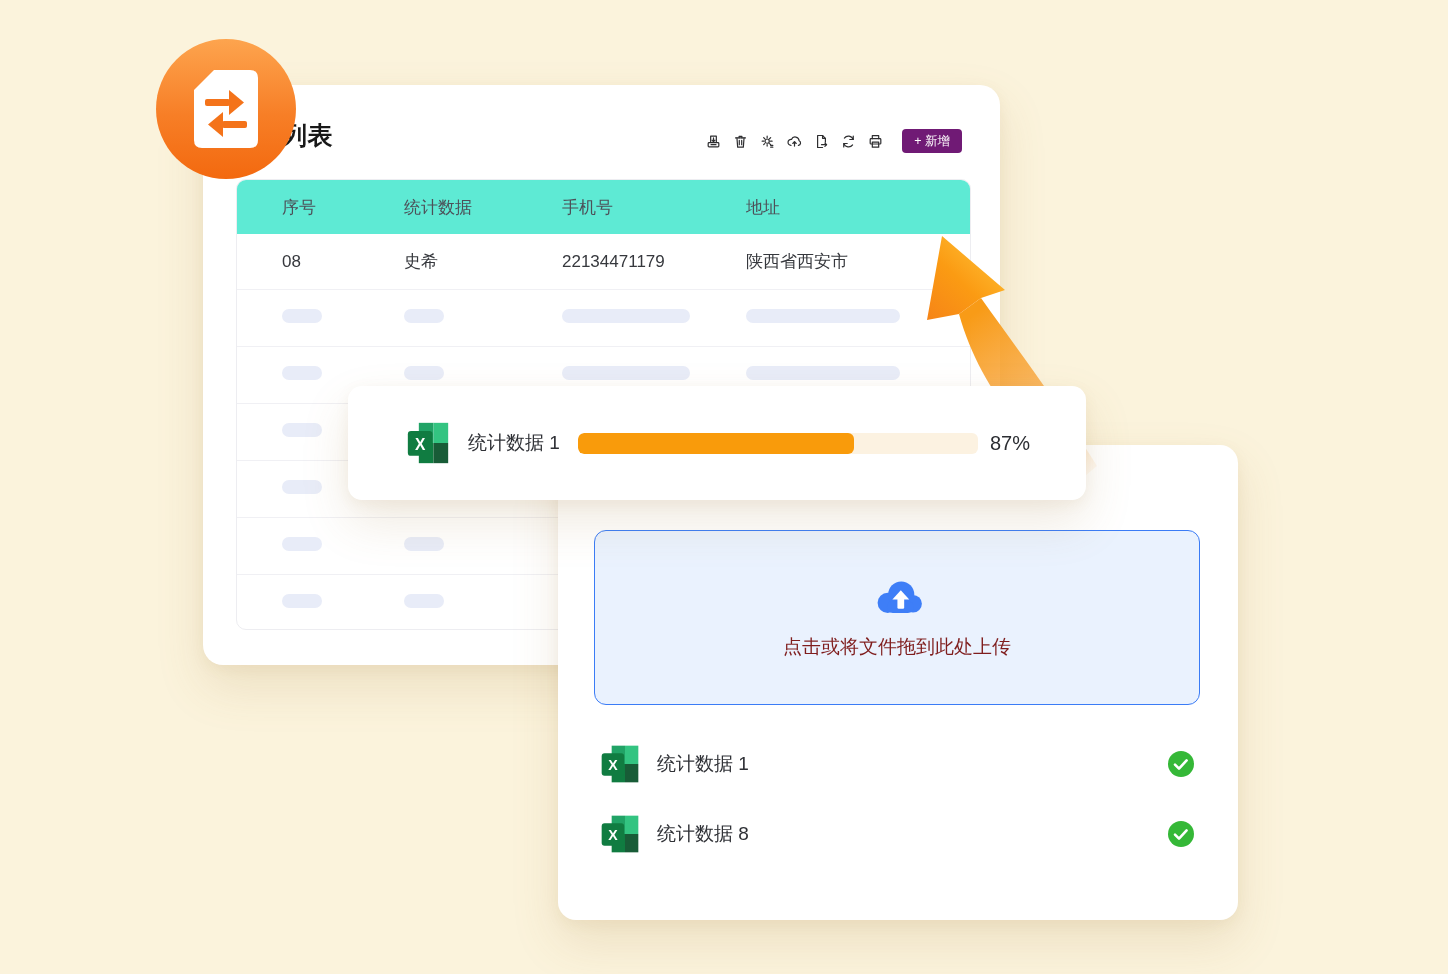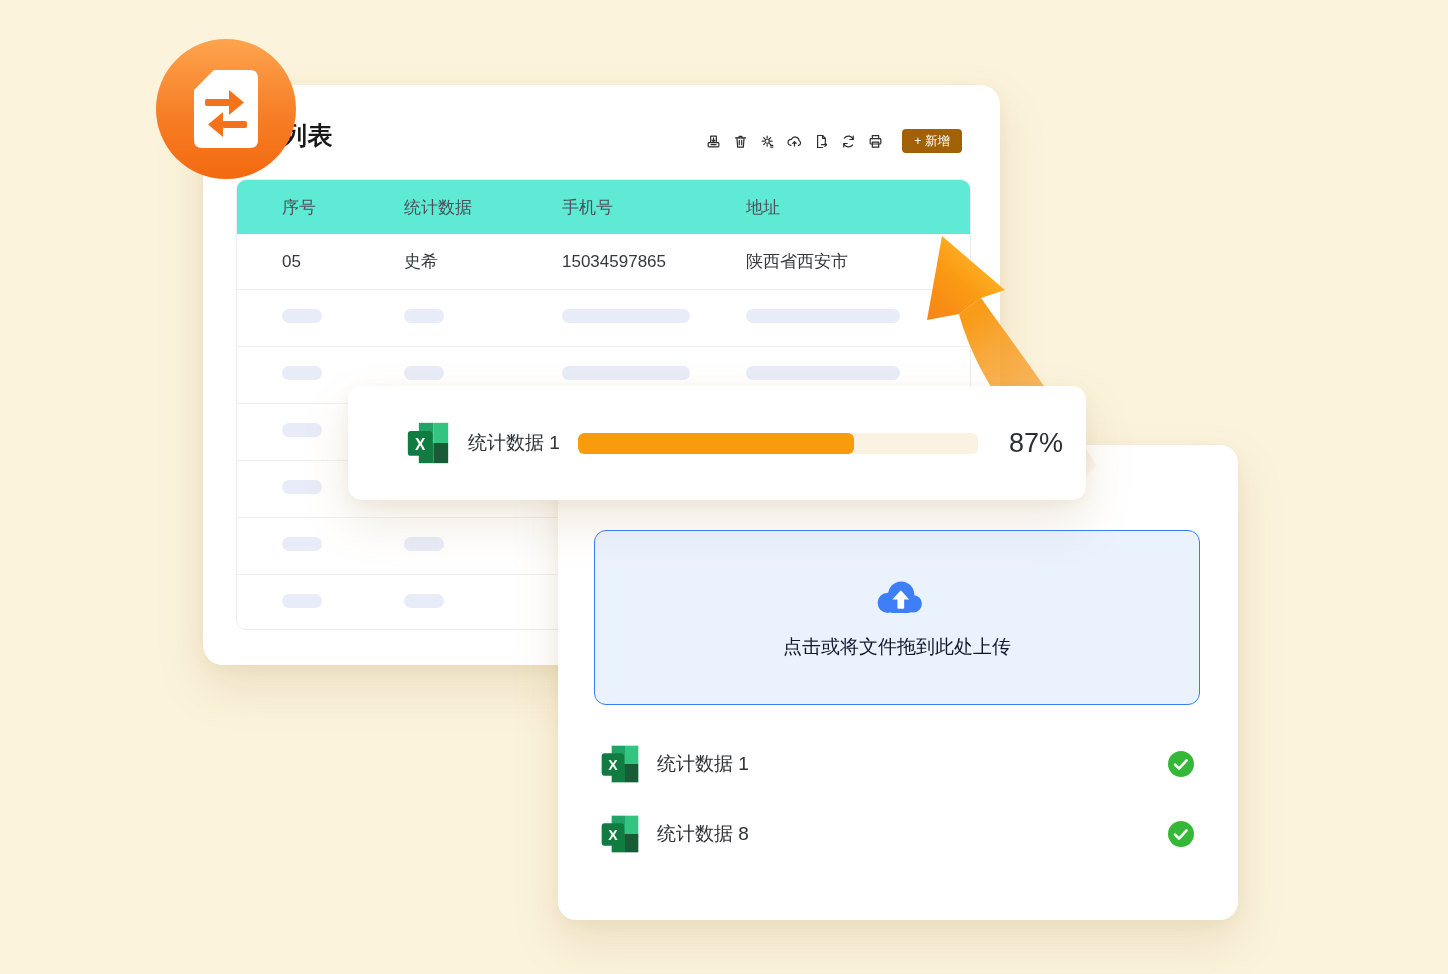--- a/index.html
+++ b/index.html
@@ -15,44 +15,44 @@
   .arrow-wrap{position:absolute;left:905px;top:228px;width:215px;height:280px;z-index:3;pointer-events:none;}
   .badge{position:absolute;left:156px;top:39px;width:140px;height:140px;border-radius:50%;
     background:linear-gradient(180deg,#FDA44E 0%,#F77E26 55%,#F3690F 100%);z-index:5;
     display:flex;align-items:center;justify-content:center;}
 
   
   .tc-title{position:absolute;left:79px;top:34px;font-size:25px;font-weight:600;color:#191919;letter-spacing:.5px;}
   .toolbar{position:absolute;top:44px;right:38px;display:flex;align-items:center;gap:10px;}
   .tb-icon{width:17px;height:17px;color:#2e2e30;display:inline-flex;cursor:pointer;}
   .tb-icon svg{width:17px;height:17px;}
-  .add-btn{margin-left:8px;height:23px;padding:12px 12px;background:#a16207;color:#fff;font-size:12.5px;
+  .add-btn{margin-left:8px;height:23px;padding:12px 12px;background:#701a75;color:#fff;font-size:12.5px;
     border:none;border-radius:4px;display:inline-flex;align-items:center;cursor:pointer;font-family:inherit;}
   .tbl{position:absolute;left:33px;top:94px;width:735px;height:451px;border:1px solid #EDEDF1;
     border-radius:10px;overflow:hidden;box-sizing:border-box;background:#fff;}
   .trow{display:grid;grid-template-columns:122px 158px 184px 1fr;align-items:center;
     padding-left:45px;box-sizing:border-box;}
   .thead{height:54px;background:#5eead4;color:#4d5058;font-size:17px;}
   .tdata{height:55px;color:#36383d;font-size:17px;}
   .skel{height:57px;border-top:1px solid #F0F0F4;}
   .pill{display:inline-block;height:14px;border-radius:7px;background:#E8ECF8;}
   .p1,.p2{width:40px;}.p3{width:128px;}.p4{width:154px;}
 
   
   .xl-icon{width:44px;height:44px;flex:none;}
   .pg-name{margin-left:18px;width:96px;flex:none;font-size:19px;color:#2f3136;white-space:nowrap;}
   .pg-track{margin-left:14px;width:400px;height:21px;border-radius:6px;background:#FCF2E1;flex:none;overflow:hidden;}
   .pg-fill{height:100%;border-radius:6px;background:#F99B0B;}
-  .pg-pct{margin-left:31px;font-size:27px;color:#2c2e33;}
+  .pg-pct{margin-left:12px;font-size:20px;color:#2c2e33;}
 
   
   .dropzone{position:absolute;left:36px;top:85px;width:606px;height:175px;box-sizing:border-box;
     background:#EAF2FE;border:1.5px solid #3B7CF6;border-radius:12px;cursor:pointer;
     display:flex;flex-direction:column;align-items:center;justify-content:center;gap:15px;}
-  .dz-text{font-size:19px;color:#0f172a;}
+  .dz-text{font-size:19px;color:#7f1d1d;}
   .file-list{position:absolute;left:42px;right:44px;top:299px;}
   .file-row{display:flex;align-items:center;height:40px;margin-bottom:30px;}
   .file-row .xl-icon{width:40px;height:40px;}
   .file-name{margin-left:17px;font-size:19px;color:#2f3136;}
   .file-check{margin-left:auto;width:26px;height:26px;flex:none;}
 </style>
 </head>
 <body>
 
 <div class="stage">
@@ -119,23 +119,23 @@
     </div>
 
     <div class="tbl">
       <div class="trow thead">
         <span>序号</span>
         <span>统计数据</span>
         <span>手机号</span>
         <span>地址</span>
       </div>
       <div class="trow tdata">
-        <span>05</span>
+        <span>08</span>
         <span>史希</span>
-        <span>15034597865</span>
+        <span>22134471179</span>
         <span>陕西省西安市</span>
       </div>
       <div>
           <div class="trow skel">
             <span><i class="pill p1"></i></span>
             <span><i class="pill p2"></i></span>
             <span><i class="pill p3"></i></span>
             <span><i class="pill p4"></i></span>
           </div>
           <div class="trow skel">

